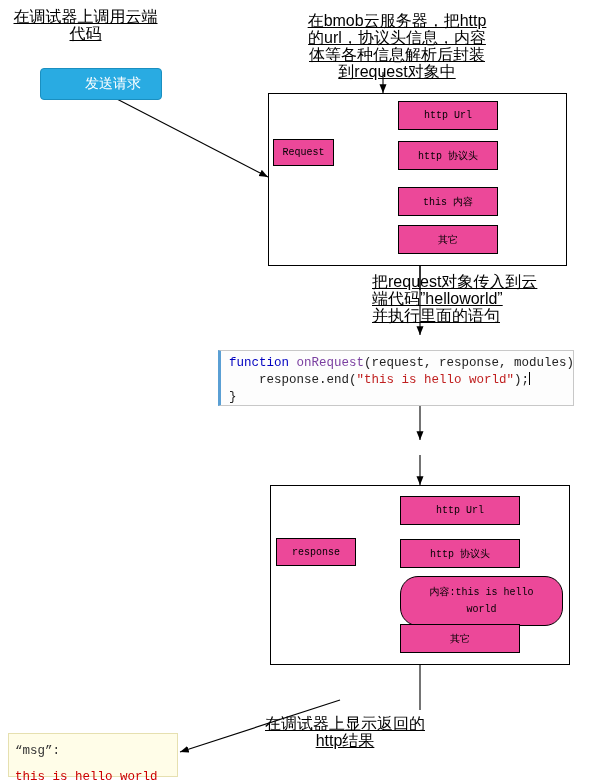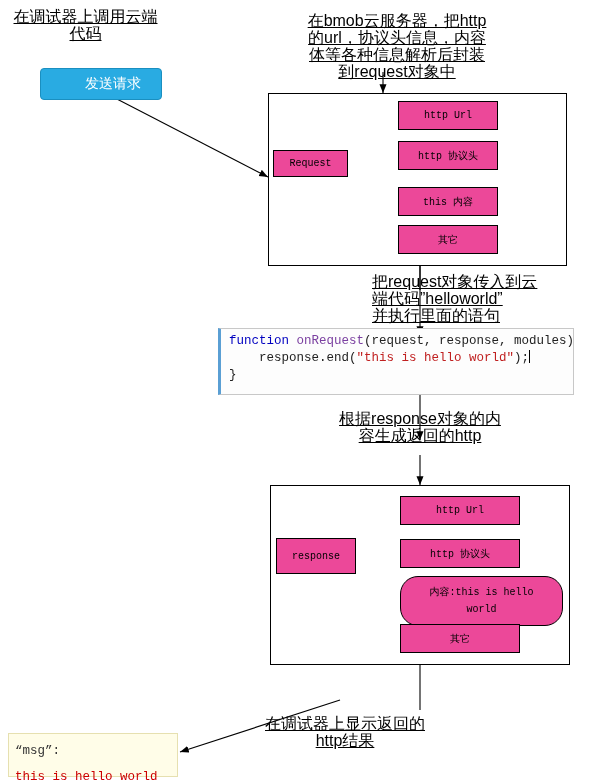--- a/index.html
+++ b/index.html
@@ -153,41 +153,39 @@
 
   <div class="btn-blue" style="left:40px; top:68px; width:96px;">发送请求</div>
 
   <div class="note" style="left:297px; top:12px; width:200px;">在bmob云服务器，把http
 的url，协议头信息，内容
 体等各种信息解析后封装
 到request对象中</div>
 
   <div class="bigbox" style="left:268px; top:93px; width:297px; height:171px;"></div>
 
-  <div class="lbl-box" style="left:273px; top:150px; width:75px; height:27px;">Request</div>
+  <div class="lbl-box" style="left:273px; top:139px; width:61px; height:27px;">Request</div>
 
   <div class="lbl-box" style="left:398px; top:101px; width:100px; height:29px;">http Url</div>
   <div class="lbl-box" style="left:398px; top:141px; width:100px; height:29px;">http 协议头</div>
   <div class="lbl-box" style="left:398px; top:187px; width:100px; height:29px;">this 内容</div>
   <div class="lbl-box" style="left:398px; top:225px; width:100px; height:29px;">其它</div>
 
   <div class="note" style="left:372px; top:273px; width:209px; text-align:left;">把request对象传入到云
 端代码”helloworld”
 并执行里面的语句</div>
 
-  <div class="code-block" style="left:218px; top:328px; width:356px; height:67px;"><span class="code-kw">function</span><span class="code-fn"> onRequest</span><span class="code-plain">(request, response, modules) </span>
+  <div class="code-block" style="left:218px; top:350px; width:356px; height:56px;"><span class="code-kw">function</span><span class="code-fn"> onRequest</span><span class="code-plain">(request, response, modules) </span>
 <span class="code-plain">    response.end(</span><span class="code-str">"this is hello world"</span><span class="code-plain">);</span><span class="caret"></span>
 <span class="code-plain">}</span></div>
 
-  <div class="note" style="left:320px; top:410px; width:200px;">根据response对象的内
-容生成返回的http</div>
 
   <div class="bigbox" style="left:270px; top:485px; width:298px; height:178px;"></div>
 
-  <div class="lbl-box" style="left:276px; top:538px; width:80px; height:36px;">response</div>
+  <div class="lbl-box" style="left:276px; top:538px; width:80px; height:28px;">response</div>
 
   <div class="lbl-box" style="left:400px; top:496px; width:120px; height:29px;">http Url</div>
   <div class="lbl-box" style="left:400px; top:539px; width:120px; height:29px;">http 协议头</div>
   <div class="lbl-box two-line" style="left:400px; top:576px; width:163px; height:50px; white-space:pre-line; text-align:center;border-radius:18px;">内容:this is hello
 world</div>
   <div class="lbl-box" style="left:400px; top:624px; width:120px; height:29px;">其它</div>
 
   <div class="note" style="left:245px; top:715px; width:200px;">在调试器上显示返回的
 http结果</div>
 

